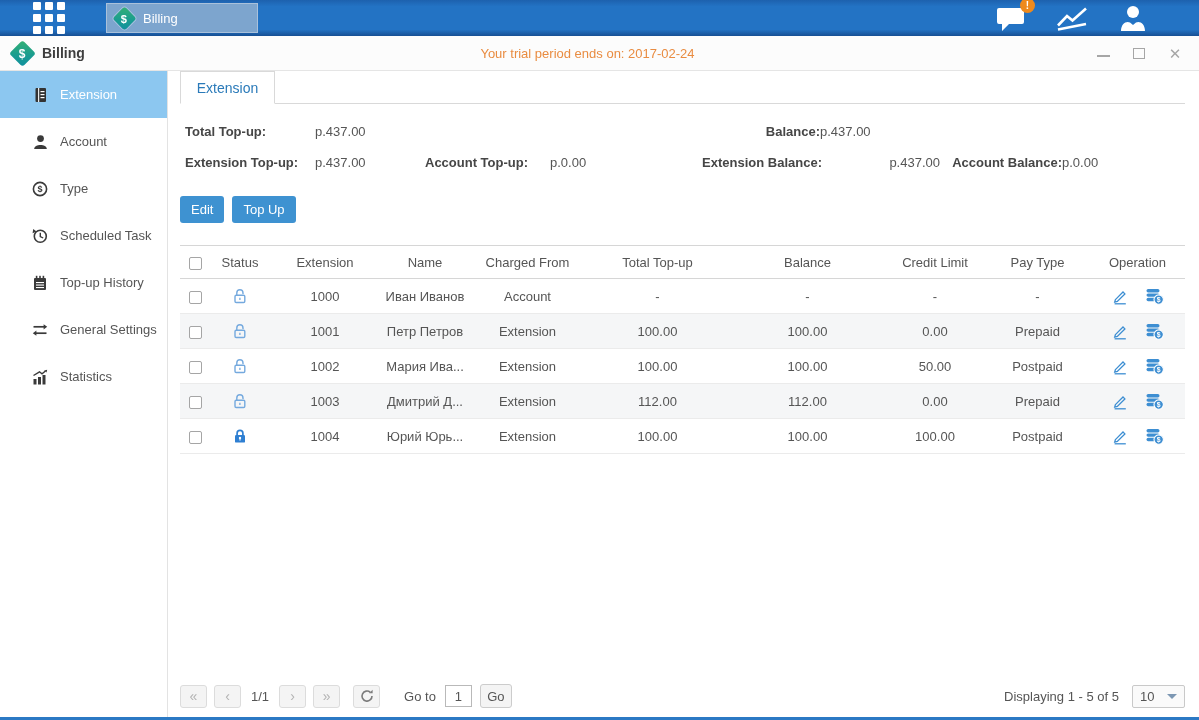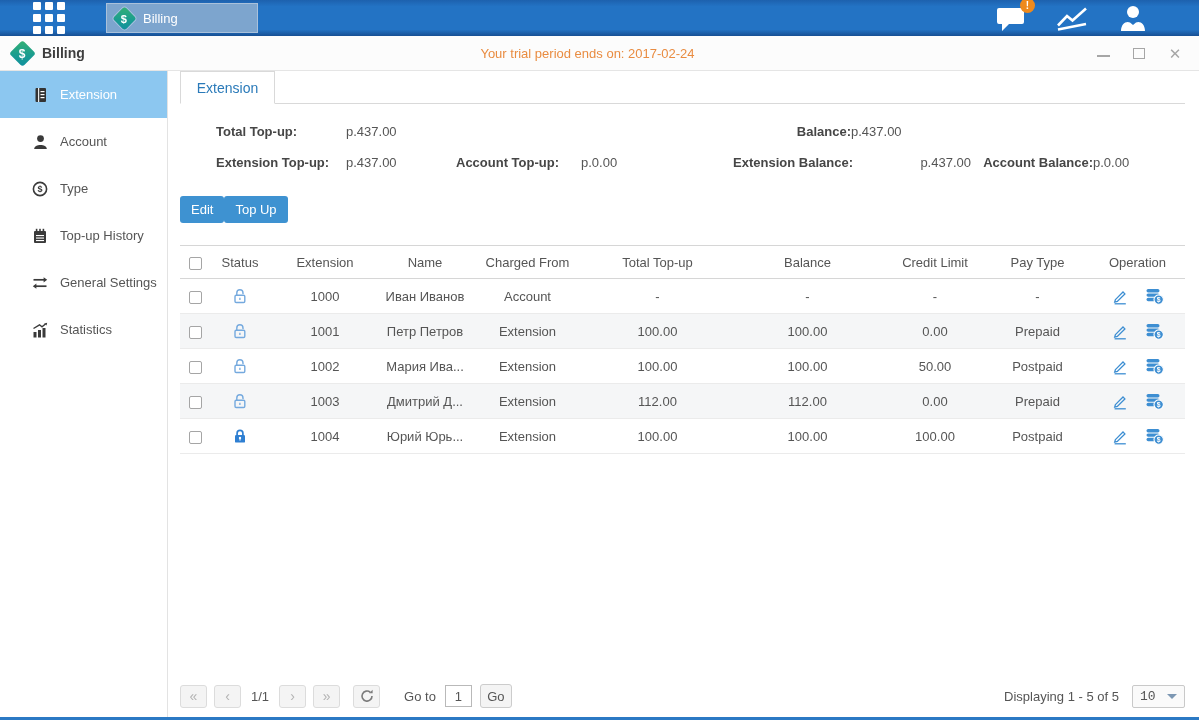--- a/index.html
+++ b/index.html
@@ -53,30 +53,30 @@
 
   main { flex:1; position:relative; padding:0 14px 0 12px; min-width:0; }
 
   .tabbar { height:33px; border-bottom:1px solid #d9d9d9; display:flex; }
   .tab { height:33px; width:95px; display:flex; align-items:center; justify-content:center;
     font-size:14px; color:#2a7ab9; background:#fff; border:1px solid #d9d9d9;
     border-bottom:1px solid #fff; margin-bottom:-1px; cursor:pointer; }
 
   
   .summary { margin-top:12px; padding-left:5px; font-size:13px; }
-  .sum-row { display:flex; height:31px; align-items:center;margin-left:31px; }
+  .sum-row { display:flex; height:31px; align-items:center; }
   .sum-left { width:509px; flex:0 0 509px; display:flex; }
   .sum-right { flex:1; display:flex;text-align:right; }
   .lbl { font-weight:bold; color:#464646; }
   .val { color:#555; }
   .w130{width:130px;} .w126{width:126px;} .w125{width:125px;}
   .w128{width:128px;} .w122{width:122px;} .w118{width:118px;} .w110{width:110px;}
 
   
-  .actions { margin-top:18px; display:flex; gap:0; }
+  .actions { margin-top:18px; display:flex; gap:8px; }
   .btn-primary { height:27px; background:#3e92d1; color:#fff; border:none; border-radius:3px;
     font-size:13px; font-family:inherit; padding:0 11px; cursor:pointer; }
 
   
   table { margin-top:22px; width:100%; border-collapse:collapse; font-size:13px; color:#555; table-layout:fixed; }
   thead th { height:33px; font-weight:normal; color:#555; text-align:center;
     border-top:1px solid #d6d6d6; border-bottom:1px solid #d6d6d6; }
   tbody td { height:35px; text-align:center; border-bottom:1px solid #ebebeb; overflow:hidden; white-space:nowrap; }
   tbody tr:nth-child(even) { background:#f5f6f7; }
   input[type=checkbox] { appearance:none; -webkit-appearance:none; width:13px; height:13px;
@@ -96,21 +96,21 @@
   .page-ind { margin:0 10px 0 3px; color:#555; }
   .refresh-btn { margin-left:6px; }
   .goto-label { margin:0 9px 0 17px; }
   .goto-input { width:27px; height:22px; border:1px solid #b9b9b9; text-align:center;
     font-size:13px; font-family:inherit; color:#555; }
   .go-btn { margin-left:8px; width:32px; height:24px; background:#f4f4f4; border:1px solid #ccc;
     border-radius:3px; font-size:13px; color:#555; font-family:inherit; cursor:pointer; }
   .pg-right { margin-left:auto; display:flex; align-items:center; }
   .displaying { margin-right:13px; }
   .page-size { width:53px; height:23px; border:1px solid #c9c9c9; background:#fafafa; border-radius:2px;
-    display:flex; align-items:center; justify-content:space-between; padding:0 7px; cursor:pointer;font-family:Liberation Mono, monospace; }
+    display:flex; align-items:center; justify-content:space-between; padding:0 7px; cursor:pointer; }
   .caret { width:0; height:0; border-left:5px solid transparent; border-right:5px solid transparent;
     border-top:5px solid #7d97b3; }
 </style>
 </head>
 <body>
 
 <div class="screen">
 
   <header class="topbar">
     <div class="grid-btn">
@@ -196,20 +196,30 @@
         <span class="side-label">Account</span>
       </div>
       <div class="side-item">
         <span class="sicon">
           <svg width="16" height="16" viewBox="0 0 16 16">
             <circle cx="8" cy="8" r="6.6" fill="none" stroke="#3a3a3a" stroke-width="1.6"></circle>
             <text x="8" y="11.2" text-anchor="middle" font-size="9" font-weight="bold" fill="#3a3a3a" font-family="Liberation Sans, sans-serif">$</text>
           </svg>
         </span>
         <span class="side-label">Type</span>
+      </div>
+      <div class="side-item">
+        <span class="sicon">
+          <svg width="16" height="16" viewBox="0 0 16 16">
+            <circle cx="8.3" cy="8.3" r="6" fill="none" stroke="#3a3a3a" stroke-width="1.6"></circle>
+            <path d="M8.3 4.8 V8.5 L11.2 10" stroke="#3a3a3a" stroke-width="1.4" fill="none"></path>
+            <path d="M0.6 5.2 L1.2 1.0 L4.6 3.4 Z" fill="#3a3a3a"></path>
+          </svg>
+        </span>
+        <span class="side-label">Scheduled Task</span>
       </div>
       <div class="side-item">
         <span class="sicon">
           <svg width="16" height="16" viewBox="0 0 16 16">
             <rect x="2" y="3" width="12" height="12" rx="1" fill="#3a3a3a"></rect>
             <rect x="3.8" y="0.8" width="1.6" height="3.4" fill="#3a3a3a"></rect>
             <rect x="7.2" y="0.8" width="1.6" height="3.4" fill="#3a3a3a"></rect>
             <rect x="10.6" y="0.8" width="1.6" height="3.4" fill="#3a3a3a"></rect>
             <rect x="4" y="7" width="8" height="1.1" fill="#fff"></rect>
             <rect x="4" y="9.5" width="8" height="1.1" fill="#fff"></rect>

